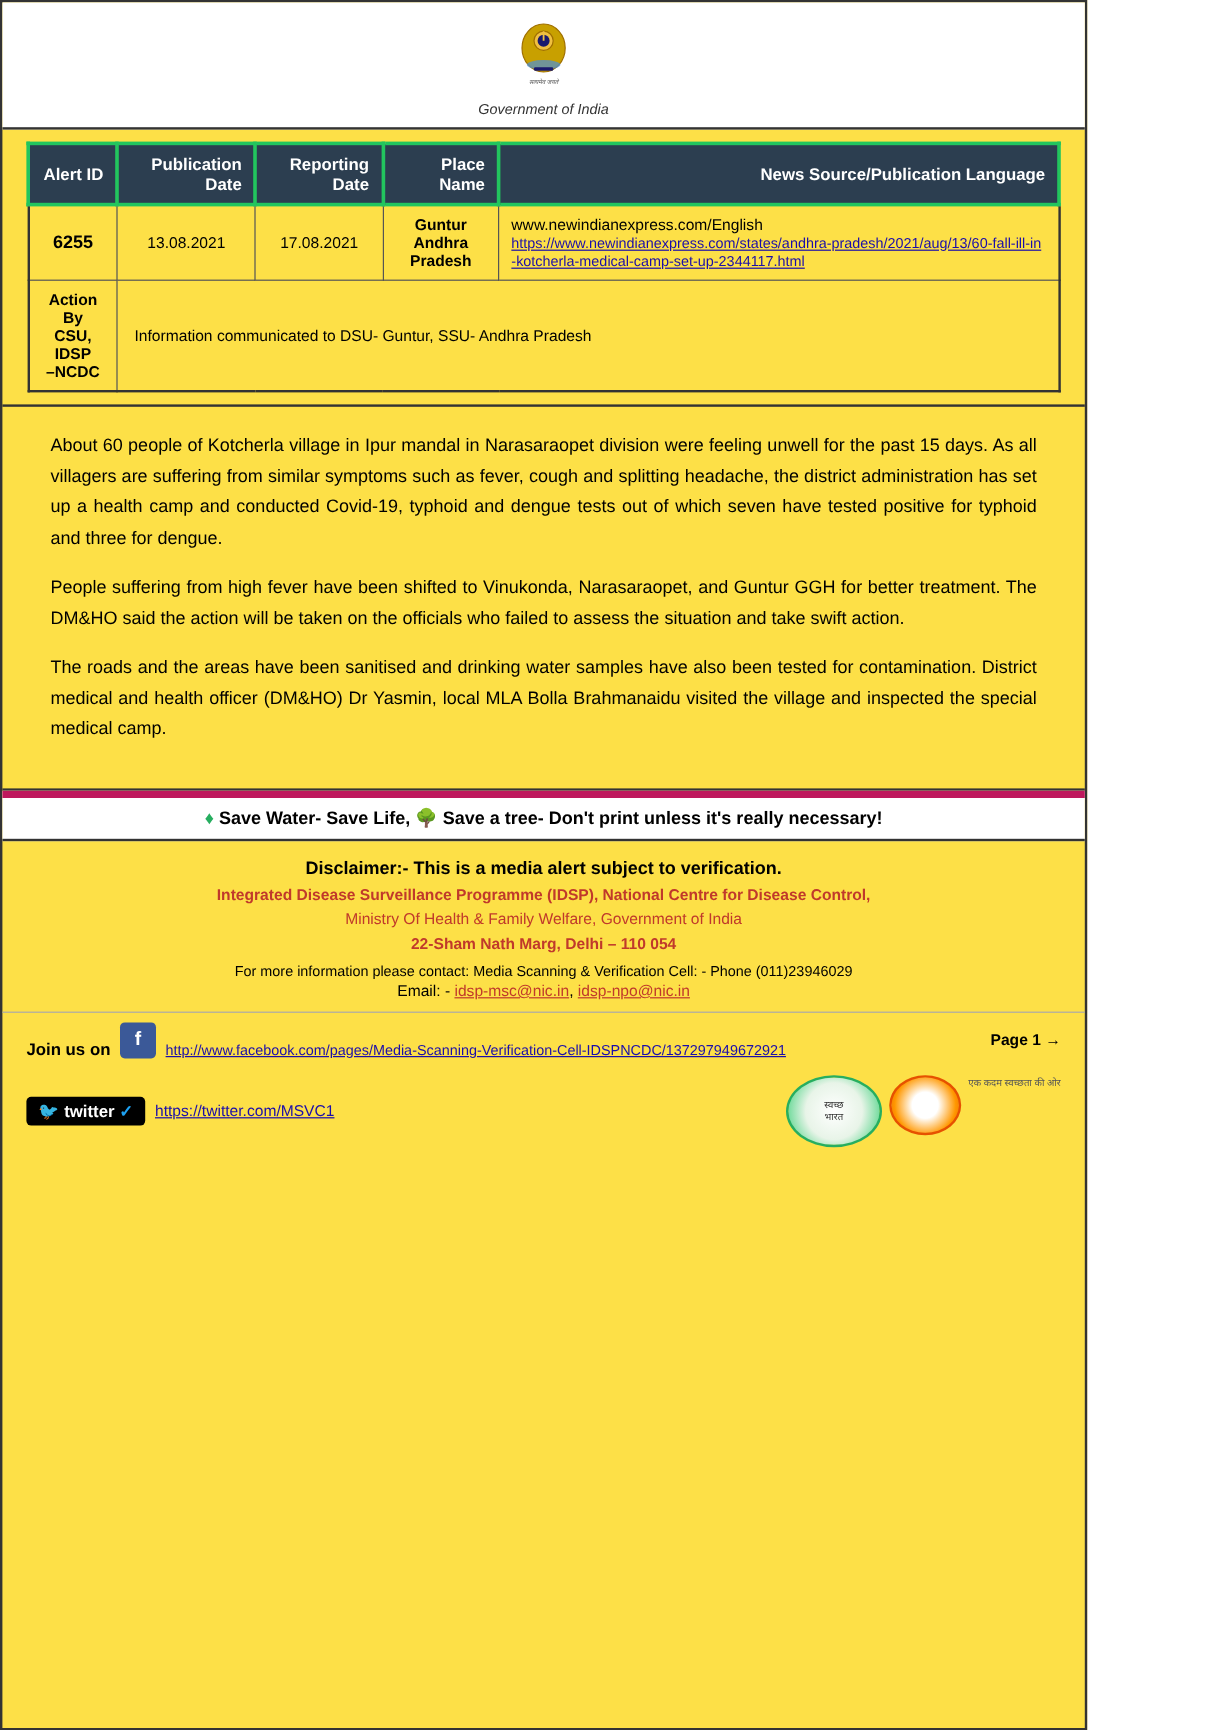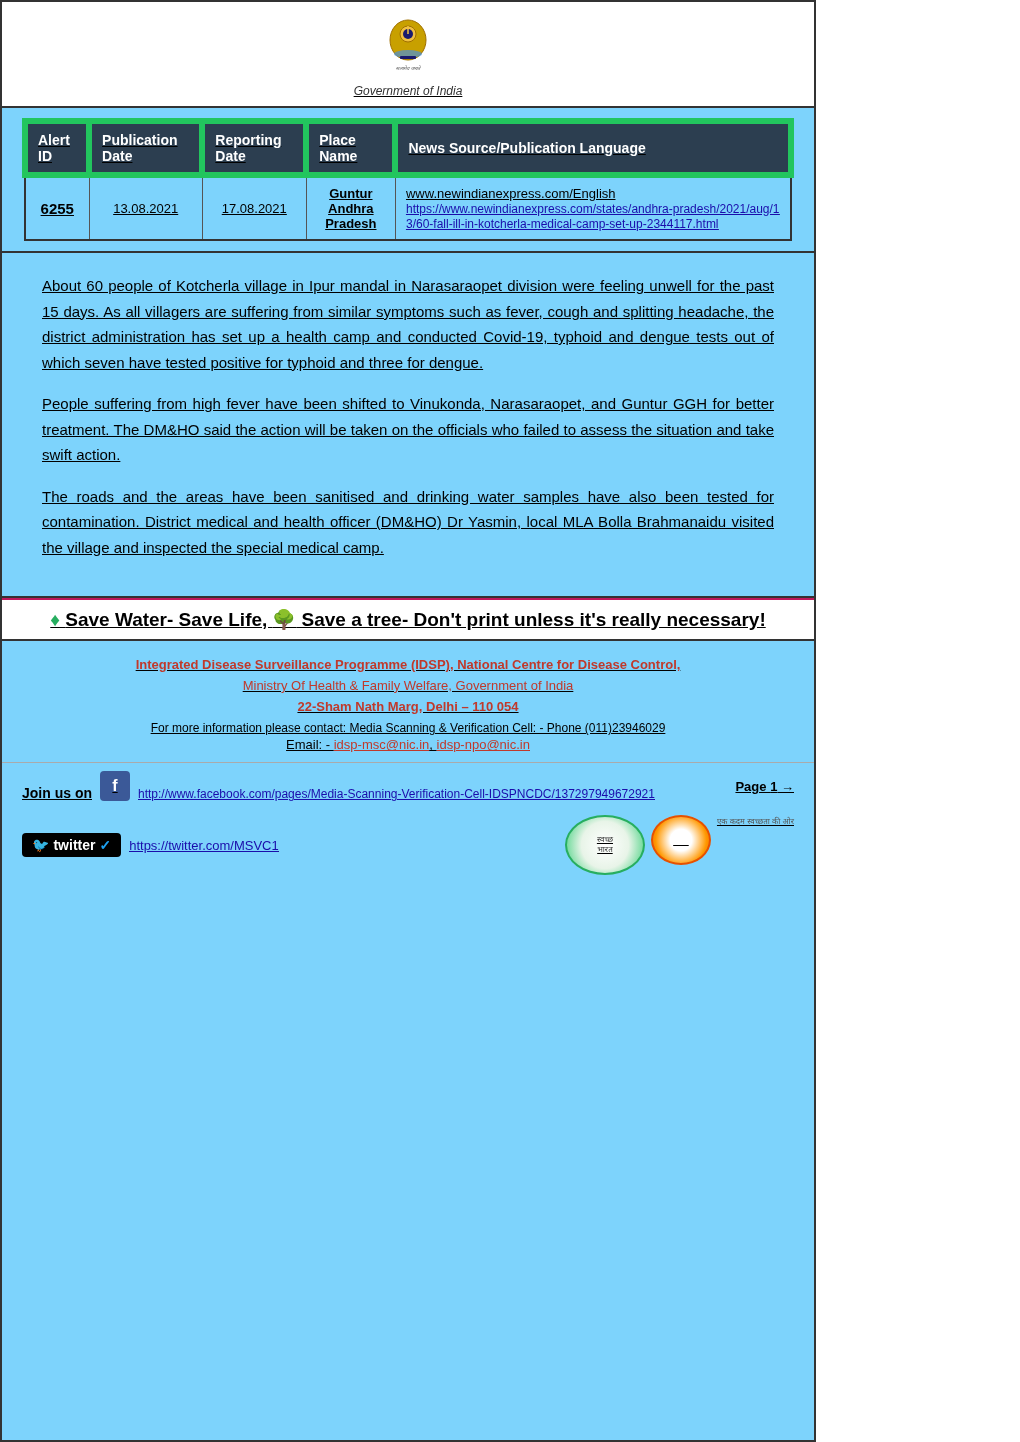--- a/index.html
+++ b/index.html
@@ -4,26 +4,25 @@
   <style>
     * { box-sizing: border-box; margin: 0; padding: 0; }
     body {
       font-family: Arial, sans-serif;
       background: #fff;
       width: 1020px;
       min-height: 1442px;
       color: #000;
     }
     .page {
-      width: 816px;
+      width: 906px;
       min-height: 1442px;
-      background: #7dd3fc;
+      background: #fde047;
       border: 2px solid #333;
       padding: 0;
-      text-decoration: underline;
     }
     
     .header {
       background: #fff;
       text-align: center;
       padding: 10px 20px 6px;
       border-bottom: 2px solid #333;
       position: relative;
     }
     .header-logo-center {
@@ -114,22 +113,22 @@
       width: 100%;
       border-collapse: collapse;
       border: 2px solid #333;
     }
     .alert-table th {
       background: #2c3e50;
       color: #fff;
       font-size: 14px;
       font-weight: bold;
       padding: 8px 10px;
-      border: 6px solid #22c55e;
-      text-align: left;
+      border: 3px solid #22c55e;
+      text-align: right;
       vertical-align: middle;
     }
     .alert-table td {
       padding: 8px 10px;
       border: 1px solid #555;
       text-align: center;
       vertical-align: middle;
       font-size: 13px;
     }
     .alert-table td.left-align {
@@ -163,26 +162,26 @@
     }
     .content-para {
       font-size: 15px;
       line-height: 1.7;
       text-align: justify;
       margin-bottom: 16px;
     }
     
     .footer-banner {
       background: #fff;
-      border-top: 2px solid #be185d;
+      border-top: 6px solid #be185d;
       border-bottom: 2px solid #333;
       padding: 8px 20px;
       text-align: center;
       font-weight: bold;
-      font-size: 19px;
+      font-size: 15px;
       color: #000;
     }
     
     .disclaimer-section {
       padding: 14px 20px 10px;
       text-align: center;
       border-bottom: 1px solid #aaa;
     }
     .disclaimer-title {
       font-weight: bold;
@@ -341,36 +340,43 @@
           <td>13.08.2021</td>
           <td>17.08.2021</td>
           <td>
             <span style="font-weight:bold;">Guntur<br>Andhra Pradesh</span>
           </td>
           <td class="left-align">
             <span>www.newindianexpress.com/English</span><br>
             <a class="source-link" href="#">https://www.newindianexpress.com/states/andhra-pradesh/2021/aug/13/60-fall-ill-in-kotcherla-medical-camp-set-up-2344117.html</a>
           </td>
         </tr>
+        <tr>
+          <td class="action-label" style="vertical-align:top;font-size:13px;font-weight:bold;white-space:pre-line;">Action By
+CSU, IDSP
+–NCDC</td>
+          <td colspan="4" style="text-align:left;font-size:13px;padding:10px 14px;">Information communicated to DSU- Guntur, SSU- Andhra Pradesh</td>
+        </tr>
       </tbody>
     </table>
   </div>
 
   <div class="content-section">
     <p class="content-para">About 60 people of Kotcherla village in Ipur mandal in Narasaraopet division were feeling unwell for the past 15 days. As all villagers are suffering from similar symptoms such as fever, cough and splitting headache, the district administration has set up a health camp and conducted Covid-19, typhoid and dengue tests out of which seven have tested positive for typhoid and three for dengue.</p>
     <p class="content-para">People suffering from high fever have been shifted to Vinukonda, Narasaraopet, and Guntur GGH for better treatment. The DM&amp;HO said the action will be taken on the officials who failed to assess the situation and take swift action.</p>
     <p class="content-para">The roads and the areas have been sanitised and drinking water samples have also been tested for contamination. District medical and health officer (DM&amp;HO) Dr Yasmin, local MLA Bolla Brahmanaidu visited the village and inspected the special medical camp.</p>
   </div>
 
   <div class="footer-banner">
     <span class="diamond-icon">♦</span>
     <span>Save Water- Save Life, <span class="tree-icon">🌳</span> Save a tree- Don't print unless it's really necessary!</span>
   </div>
 
   <div class="disclaimer-section">
+    <div class="disclaimer-title">Disclaimer:- This is a media alert subject to verification.</div>
     <div class="disclaimer-line">Integrated Disease Surveillance Programme (IDSP), National Centre for Disease Control,</div>
     <div class="disclaimer-line2">Ministry Of Health &amp; Family Welfare, Government of India</div>
     <div class="disclaimer-address">22-Sham Nath Marg, Delhi – 110 054</div>
     <div class="disclaimer-contact">For more information please contact: Media Scanning &amp; Verification Cell: - Phone (011)23946029</div>
     <div class="disclaimer-email">
       <span>Email: - </span>
       <a class="email-link" href="mailto:idsp-msc@nic.in">idsp-msc@nic.in</a><span>, </span><a class="email-link" href="mailto:idsp-npo@nic.in">idsp-npo@nic.in</a>
     </div>
   </div>
 

